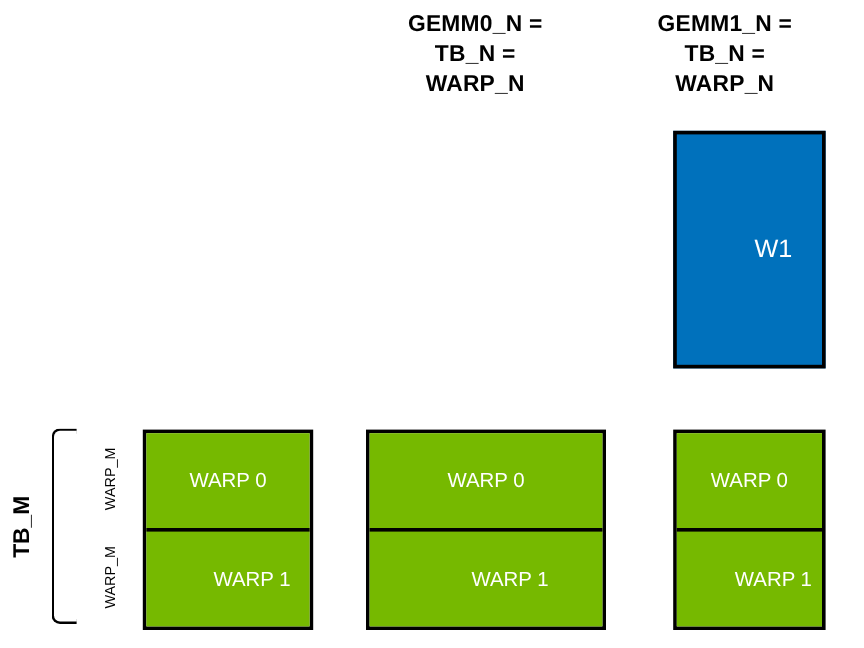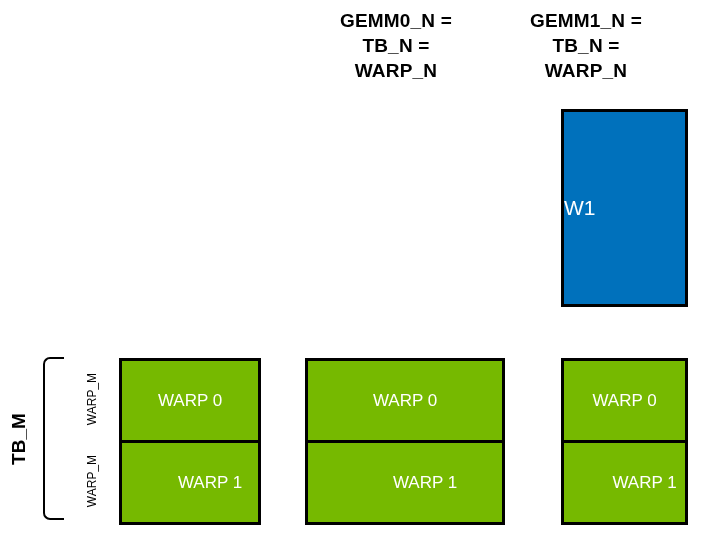--- a/index.html
+++ b/index.html
@@ -20,23 +20,24 @@
     font-weight: 600;
     letter-spacing: 0.2px;
   }
   .bluebox {
     position: absolute;
     background: var(--blue, #0071BC);
     border: 3px solid var(--border, #000);
     box-sizing: border-box;
     display: flex;
     align-items: center;
-    justify-content: flex-start;
+    justify-content: center;
     color: var(--boxtext, #fff);
     font-size: 21px;
+    padding-left: 40px;
   }
   .gcol {
     position: absolute;
     border: 3px solid var(--border, #000);
     box-sizing: border-box;
     display: flex;
     flex-direction: column;
   }
   .gcell {
     flex: 1;
@@ -74,21 +75,21 @@
 </head>
 <body>
 
 <div class="stage">
 
   <div class="header" style="left:306px; top:8px; width:180px;">
     <div>GEMM0_N =</div>
     <div>TB_N =</div>
     <div>WARP_N</div>
   </div>
-  <div class="header" style="left:496px; top:8px; width:180px;">
+  <div class="header" style="left:514px; top:8px; width:180px;">
     <div>GEMM1_N =</div>
     <div>TB_N =</div>
     <div>WARP_N</div>
   </div>
 
   <div class="bluebox" style="left:561px; top:109px; width:127px; height:198px;">
     <span>W1</span>
   </div>
 
   <div class="bracket"></div>

